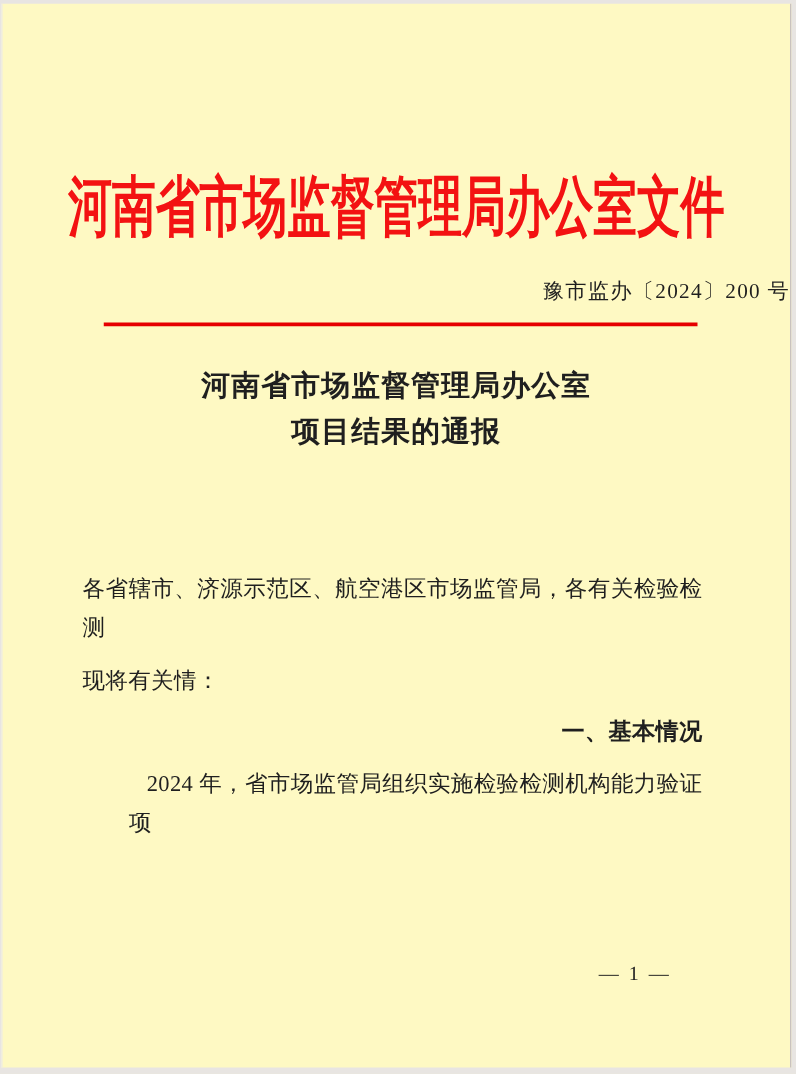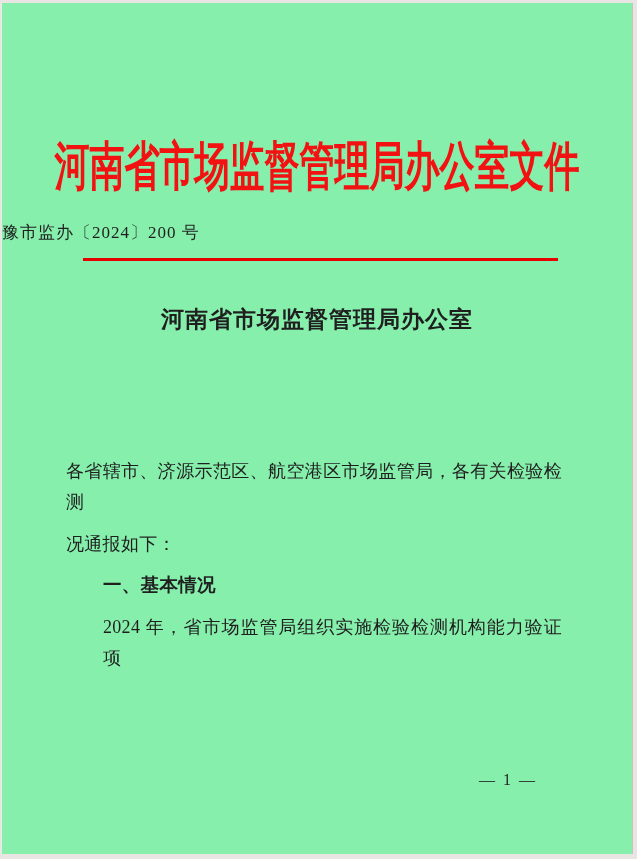--- a/index.html
+++ b/index.html
@@ -10,21 +10,21 @@
     background: #e8e5e2;
     overflow: hidden;
     font-family: "Liberation Serif", "DejaVu Serif", serif;
   }
   .page {
     position: absolute;
     top: 3px;
     left: 1px;
     right: 4px;
     bottom: 5px;
-    background: #86efac;
+    background: #fef9c3;
     border-right: 1px solid #c9c2be;
     border-left: 1px solid #eceae8;
   }
   .banner {
     position: absolute;
     top: 128px;
     left: 0;
     right: 0;
     text-align: center;
     color: #f31212;
@@ -33,37 +33,37 @@
     letter-spacing: 0px;
     white-space: nowrap;
     transform: scaleY(1.5);
     transform-origin: top center;
   }
   .doc-number {
     position: absolute;
     top: 218px;
     left: 0;
     right: 0;
-    text-align: left;
+    text-align: right;
     color: #1f1f1f;
     font-size: 17px;
     letter-spacing: 1px;
     white-space: nowrap;
   }
   .red-rule {
     position: absolute;
     top: 255px;
     left: 81px;
     width: 475px;
     height: 3px;
     background: #e60000;
   }
   .doc-title {
     position: absolute;
-    top: 298px;
+    top: 287px;
     left: 0;
     right: 0;
     text-align: center;
     color: #1f1f1f;
     font-size: 23px;
     font-weight: 600;
     letter-spacing: 1px;
     line-height: 37px;
   }
   .body-text {
@@ -80,20 +80,21 @@
     white-space: nowrap;
     margin-top: 11px;
   }
   .body-text .jl {
     white-space: normal;
     text-align: justify;
     text-align-last: justify;
   }
   .body-text .indent {
     padding-left: 37px;
+    text-align: right;
   }
   .body-text .heading {
     font-family: "Liberation Sans", "DejaVu Sans", sans-serif;
     font-weight: bold;
     font-size: 18.5px;
   }
   .page-number {
     position: absolute;
     top: 768px;
     right: 95px;
@@ -109,25 +110,26 @@
 <div class="page">
 
   <div class="banner">河南省市场监督管理局办公室文件</div>
 
   <div class="doc-number">豫市监办〔2024〕200 号</div>
 
   <div class="red-rule"></div>
 
   <div class="doc-title">
     <div class="title-line">河南省市场监督管理局办公室</div>
+    <div class="title-line">项目结果的通报</div>
   </div>
 
   <div class="body-text">
     <div class="line jl">各省辖市、济源示范区、航空港区市场监管局，各有关检验检测</div>
-    <div class="line">况通报如下：</div>
+    <div class="line">现将有关情：</div>
     <div class="line heading indent">一、基本情况</div>
     <div class="line jl indent">2024 年，省市场监管局组织实施检验检测机构能力验证项</div>
 
   </div>
 
   <div class="page-number">— 1 —</div>
 
 </div>
 
 </body></html>

